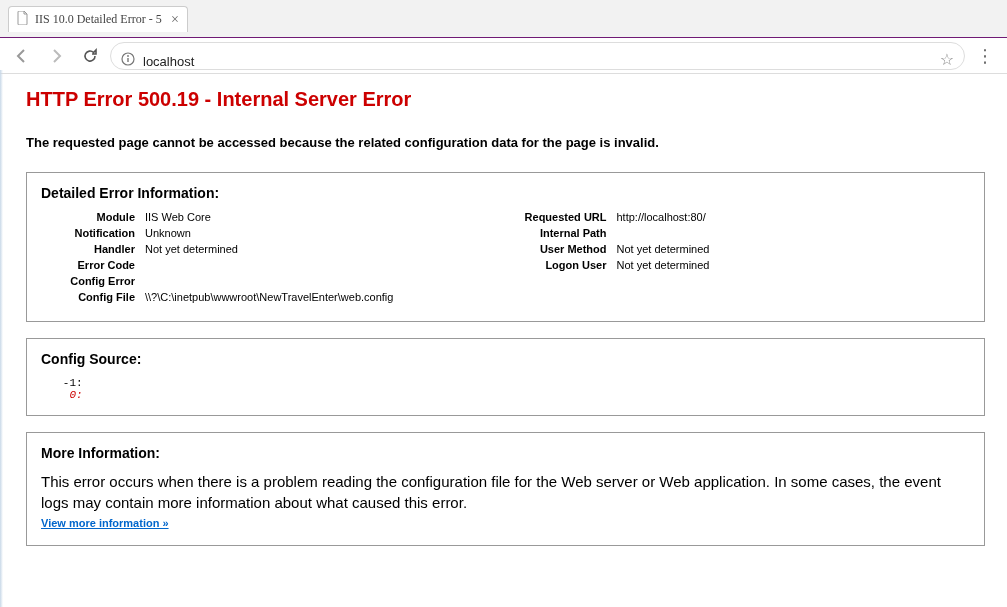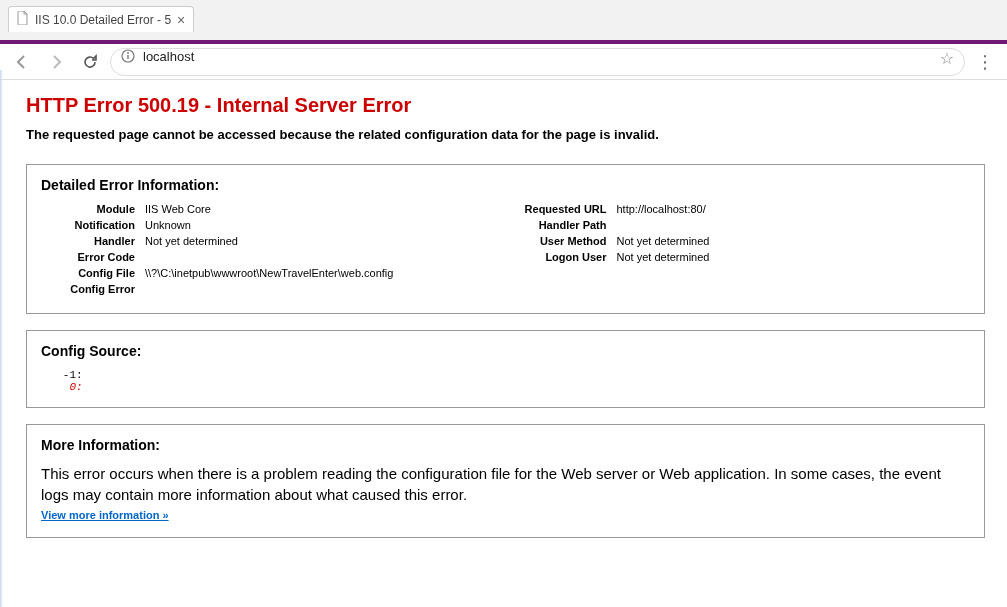--- a/index.html
+++ b/index.html
@@ -70,24 +70,25 @@
       text-overflow: ellipsis;
     }
     .tab .tab-close {
       margin-left: 6px;
       color: #666;
       font-size: 14px;
       line-height: 1;
     }
     .topbar {
       position: relative;
-      height: 44px;
+      height: 38px;
       background: #f2f2f2;
-      border-bottom: 4px solid #701a75;
+      border-bottom: 1px solid #701a75;
       margin-top: -30px;
+      font-family: Liberation Serif, serif;
     }
     
     .addr-row {
       height: 36px;
       background: #fff;
       border-bottom: 1px solid #ddd;
       display: flex;
       align-items: center;
       padding: 0 8px;
       gap: 6px;
@@ -102,21 +103,21 @@
       font-size: 16px;
       border-radius: 14px;
     }
     .reload-btn { color: #555; }
     .omnibox {
       flex: 1;
       height: 28px;
       border: 1px solid #ddd;
       border-radius: 14px;
       display: flex;
-      align-items: flex-start;
+      align-items: flex-end;
       padding: 0 10px;
       gap: 8px;
       font-size: 13px;
       color: #333;
     }
     .omnibox .info-icon {
       color: #777;
       font-size: 14px;
     }
     .omnibox .url-text { flex: 1; color: #222; }
@@ -135,21 +136,21 @@
       padding: 14px 22px 20px 26px;
       font-family: Verdana, Arial, sans-serif;
       color: #000;
       height: calc(607px - 30px - 36px);
       overflow: hidden;
     }
     .err-title {
       color: #cc0000;
       font-size: 20px;
       font-weight: bold;
-      margin-bottom: 10px;
+      margin-bottom: 24px;
     }
     .err-sub {
       font-size: 13px;
       font-weight: bold;
       margin-bottom: 22px;
     }
     .panel {
       border: 1px solid #999;
       padding: 12px 14px 14px 14px;
       margin-bottom: 16px;
@@ -301,35 +302,35 @@
             <div class="dvalue">Unknown</div>
           </div>
         <div class="drow">
             <div class="dlabel">Handler</div>
             <div class="dvalue">Not yet determined</div>
           </div>
         <div class="drow">
             <div class="dlabel">Error Code</div>
           </div>
         <div class="drow">
+            <div class="dlabel">Config Error</div>
+            <div class="dvalue"></div>
+          </div>
+        <div class="drow">
             <div class="dlabel">Config File</div>
             <div class="dvalue">\\?\C:\inetpub\wwwroot\NewTravelEnter\web.config</div>
           </div>
-        <div class="drow">
-            <div class="dlabel">Config Error</div>
-            <div class="dvalue"></div>
-          </div>
       </div>
       <div class="detail-col">
         <div class="drow">
             <div class="dlabel">Requested URL</div>
             <div class="dvalue">http://localhost:80/</div>
           </div>
         <div class="drow">
-            <div class="dlabel">Handler Path</div>
+            <div class="dlabel">Internal Path</div>
             <div class="dvalue"></div>
           </div>
         <div class="drow">
             <div class="dlabel">User Method</div>
             <div class="dvalue">Not yet determined</div>
           </div>
         <div class="drow">
             <div class="dlabel">Logon User</div>
             <div class="dvalue">Not yet determined</div>
           </div>

